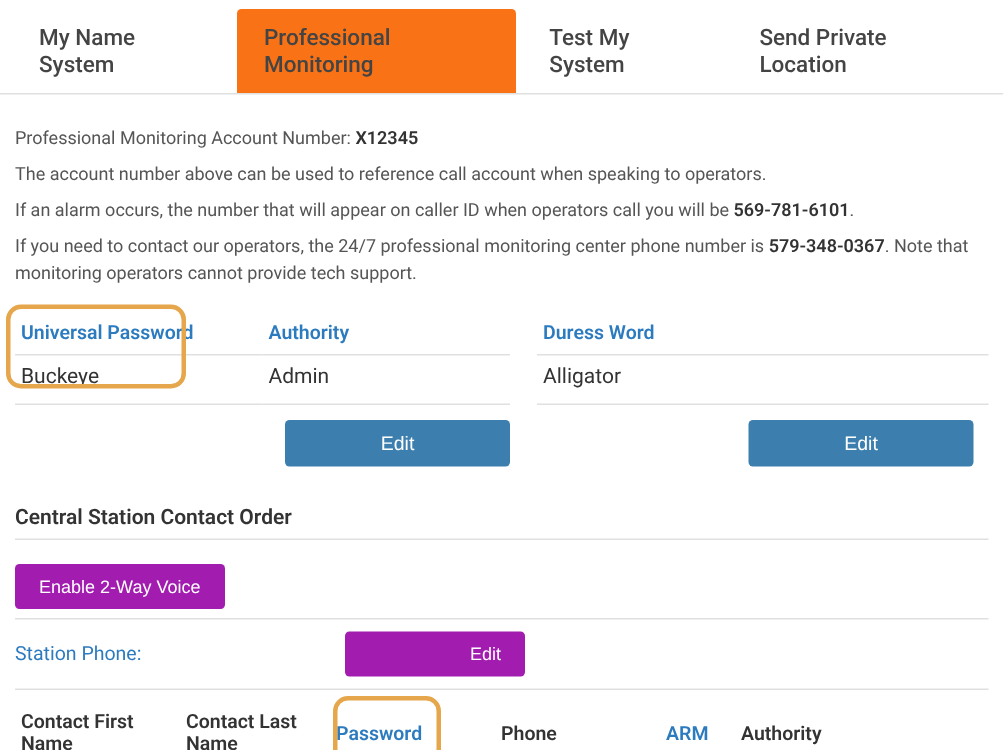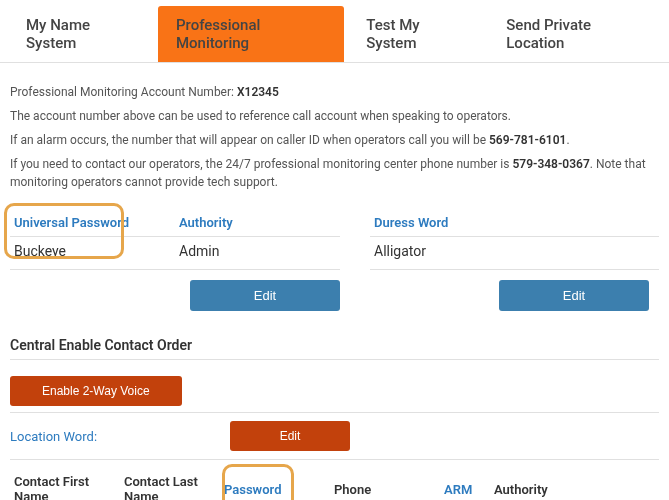--- a/index.html
+++ b/index.html
@@ -33,21 +33,21 @@
   }
   .para {
     font-size: 12px;
     color: #555;
     margin: 6px 0;
     line-height: 1.5;
   }
   .para b { color: #333; font-weight: 600; }
   .section-row {
     display: flex;
-    gap: 30px;
+    gap: 18px;
     margin-top: 18px;
   }
   .col-left { flex: 0 0 300px; }
   .col-right { flex: 1; }
   .field-pair {
     display: flex;
   }
   .field-col {
     flex: 1;
     position: relative;
@@ -97,27 +97,28 @@
     display: flex;
     align-items: center;
     gap: 16px;
     font-size: 13px;
     color: #555;
     padding: 6px 0;
     border-bottom: 1px solid #e0e0e0;
   }
   .voice-row .link { color: #2d7bbf; }
   .btn-small {
-    background: #c2410c;
+    background: #a21caf;
     color: #fff;
     border: none;
     border-radius: 3px;
-    padding: 8px 32px;
+    padding: 8px 16px;
     font-size: 12px;
     cursor: pointer;
+    text-align: right;
   }
   .loc-row {
     display: flex;
     align-items: center;
     padding: 8px 0;
     border-bottom: 1px solid #e0e0e0;
   }
   .loc-row .label { color: #2d7bbf; font-size: 13px; width: 220px; }
   table.contacts {
     width: 100%;
@@ -177,28 +178,28 @@
       <div class="field-pair">
         <div class="field-col">
           <div class="field-header">Duress Word</div>
           <div class="field-value">Alligator</div>
         </div>
       </div>
       <button class="edit-btn right" style="margin-right:10px;">Edit</button>
     </div>
   </div>
 
-  <div class="sect-title">Central Enable Contact Order</div>
+  <div class="sect-title">Central Station Contact Order</div>
 
   <div class="voice-row">
     <button class="btn-small">Enable 2-Way Voice</button>
   </div>
 
   <div class="loc-row">
-    <div class="label">Location Word:</div>
+    <div class="label">Station Phone:</div>
     <button class="btn-small" style="width:120px;">Edit</button>
   </div>
 
   <div class="rel">
     <table class="contacts">
       <thead>
         <tr>
           <th style="width:110px;">Contact First Name</th>
           <th style="width:100px;">Contact Last Name</th>
           <th class="link" style="width:70px;">Password</th>

